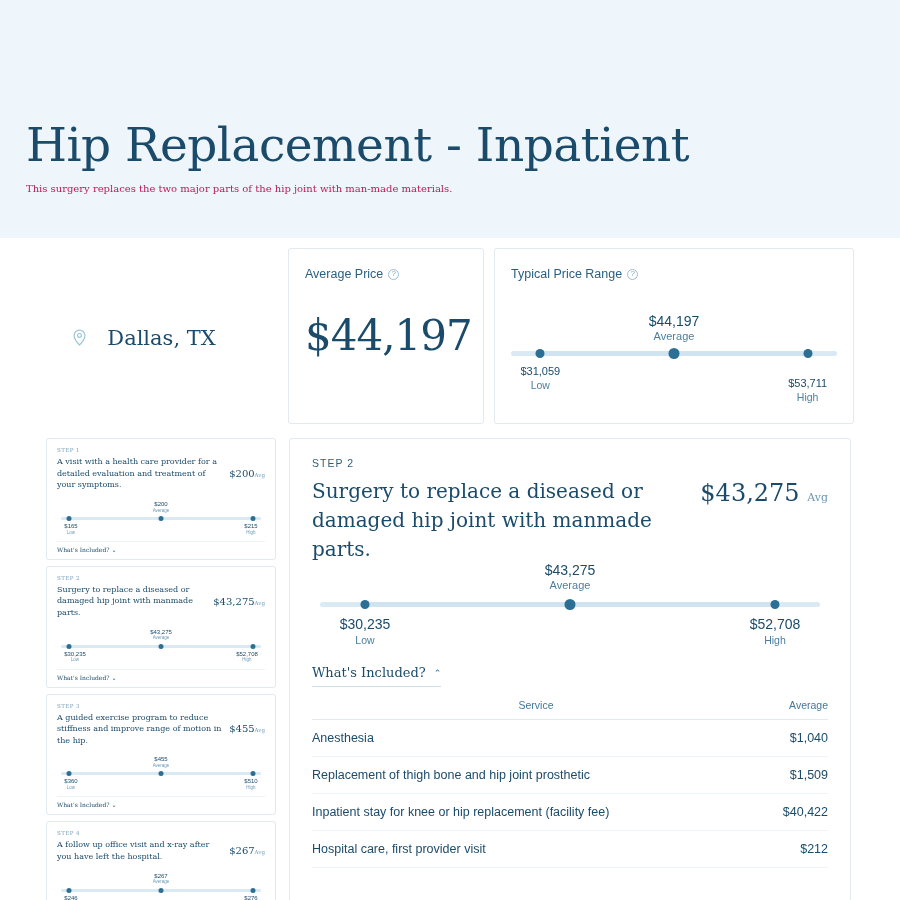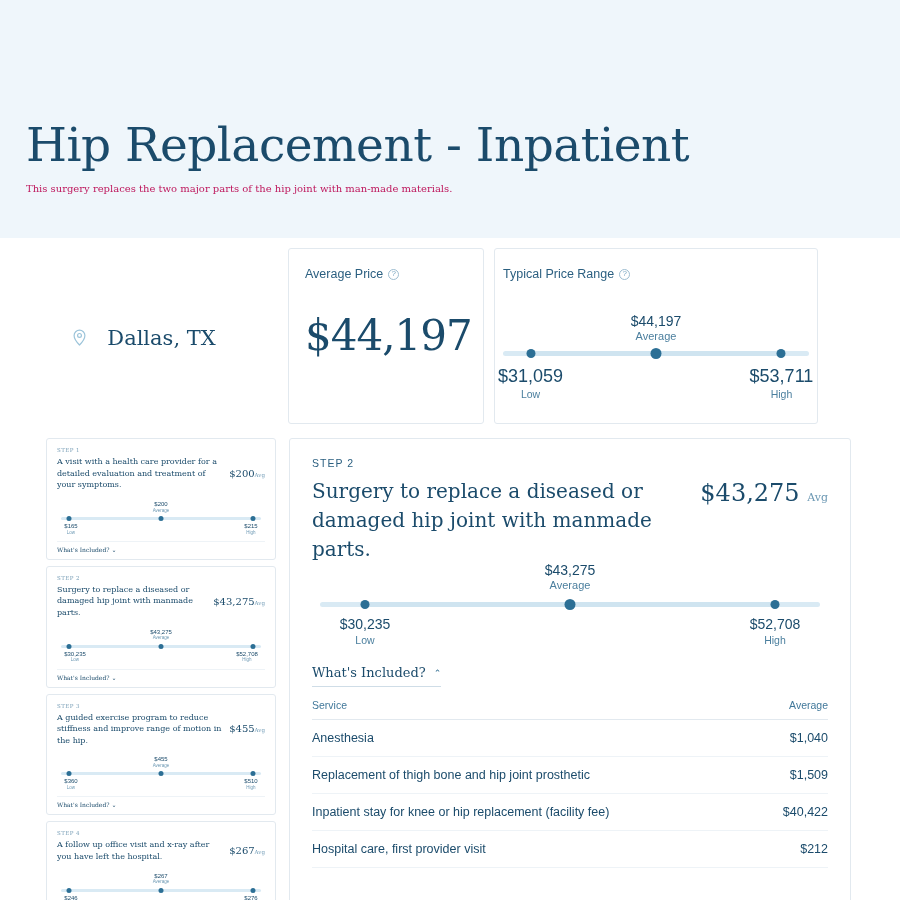--- a/index.html
+++ b/index.html
@@ -86,23 +86,23 @@
   }
   .avg-value {
     font-family: "DejaVu Serif", "Liberation Serif", serif;
     font-size: 42px;
     color: #1b4b6b;
     margin-top: 30px;
     letter-spacing: -1px;
   }
 
   .range-card {
-    width: 324px; height: 176px;
+    width: 360px; height: 176px;
     margin-left: 10px;
-    padding: 18px 8px;
+    padding: 18px 16px;
     position: relative;
   }
 
   
   .range-widget { position: relative; }
   .range-track {
     position: relative;
     height: 5px;
     background: #d9eaf4;
     border-radius: 3px;
@@ -122,21 +122,21 @@
   }
   .dot.avg { width: 11px; height: 11px; top: -3px; background: #2c6f95; }
   .range-label {
     position: absolute;
     text-align: center;
     transform: translateX(-50%);
     font-size: 11px;
     color: #24597a;
     line-height: 1.25;
   }
-  .range-label .val { font-size: 18px; color: #1b4b6b; }
+  .range-label .val { font-size: 11px; color: #1b4b6b; }
   .range-label .cap { font-size: 10.5px; color: #4b7f9e; }
   .avg-top {
     position: absolute;
     transform: translateX(-50%);
     text-align: center;
     line-height: 1.2;
   }
   .avg-top .val { font-size: 14px; color: #1b4b6b; }
   .avg-top .cap { font-size: 11px; color: #4b7f9e; }
 
@@ -271,21 +271,21 @@
 
   table.services {
     width: 100%;
     border-collapse: collapse;
     margin-top: 12px;
   }
   table.services th {
     font-size: 10.5px;
     font-weight: 400;
     color: #41789a;
-    text-align: left;
+    text-align: center;
     padding: 0 0 8px 0;
     border-bottom: 1px solid #e2e9ef;
   }
   table.services th.num { text-align: right; }
   table.services td {
     font-size: 12.5px;
     color: #1b4b6b;
     padding: 11px 0;
     border-bottom: 1px solid #eef3f7;
   }
@@ -335,21 +335,21 @@
         <div class="range-track">
           <div class="range-fill" style="left:9%; right:9%;"></div>
           <div class="dot" style="left:9%;"></div>
           <div class="dot avg" style="left:50%;"></div>
           <div class="dot" style="left:91%;"></div>
         </div>
         <div class="range-label" style="left:9%; top:14px;">
           <div class="val">$31,059</div>
           <div class="cap">Low</div>
         </div>
-        <div class="range-label" style="left:91%; top:14px;">
+        <div class="range-label" style="left:91%; top:26px;">
           <div class="val">$53,711</div>
           <div class="cap">High</div>
         </div>
       </div>
     </div>
   </div>
 
   <div class="lower">
 
     <div class="steps">

